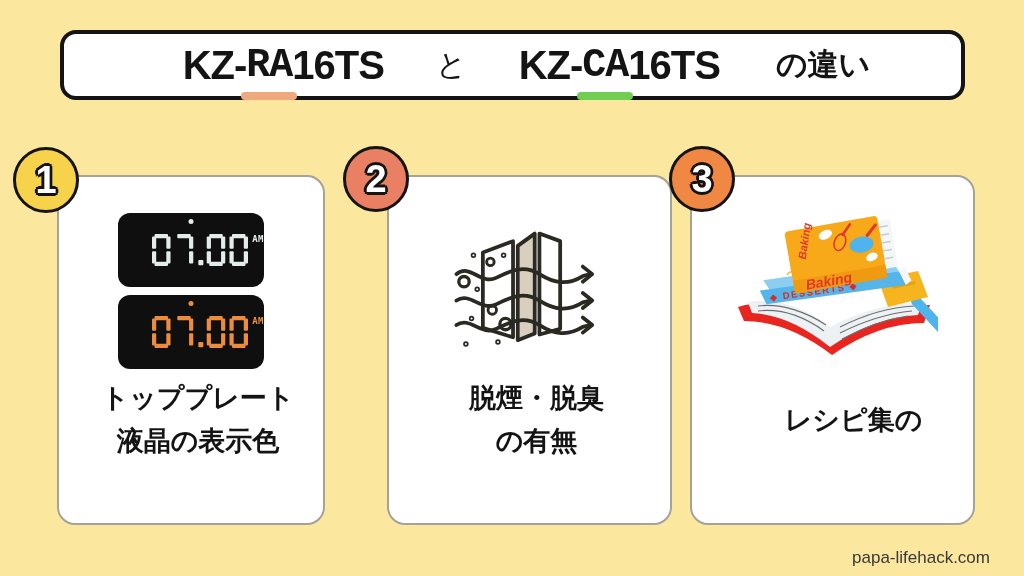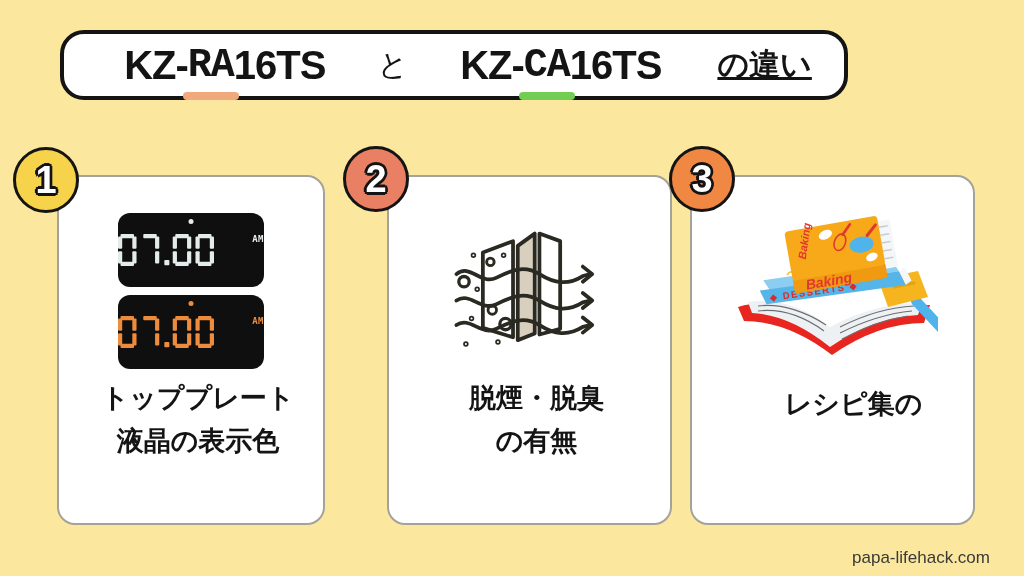--- a/index.html
+++ b/index.html
@@ -4,31 +4,31 @@
 <style>
   html,body{margin:0;padding:0;}
   .stage{
     position:relative;width:1024px;height:576px;overflow:hidden;
     background:var(--background,#FBE79E);
     font-family:"Liberation Sans","DejaVu Sans",sans-serif;
     color:var(--text,#141414);
   }
   
   .title-box{
-    position:absolute;left:60px;top:30px;width:788px;height:70px;box-sizing:border-box;
-    background:var(--card-bg,#fff);border:4px solid var(--title-border,#141414);border-radius:24px;
+    position:absolute;left:60px;top:30px;width:905px;height:70px;box-sizing:border-box;
+    background:var(--card-bg,#fff);border:4px solid var(--title-border,#141414);border-radius:16px;
     display:flex;align-items:center;justify-content:center;white-space:nowrap;padding-left:28px;
   }
   .model{font-size:40px;font-weight:800;letter-spacing:-1px;display:inline-flex;}
   .hl{position:relative;display:inline-block;font-family:Liberation Mono, monospace;}
   .underline{position:absolute;left:-5px;right:-5px;bottom:-12px;height:8px;border-radius:4px;}
   .underline.orange{background:var(--underline-left,#F0A87D);}
   .underline.green{background:var(--underline-right,#71CE53);}
   .connector{font-size:30px;font-weight:400;margin:0 52px;}
-  .title-suffix{font-size:31px;font-weight:600;margin-left:56px;text-decoration:underline;}
+  .title-suffix{font-size:31px;font-weight:600;margin-left:56px;}
   
   .card{
     position:absolute;top:175px;height:350px;box-sizing:border-box;
     background:var(--card-bg,#fff);border:2px solid var(--card-border,#A5A299);border-radius:18px;
   }
   #card1{left:57px;width:268px;}
   #card2{left:387px;width:285px;}
   #card3{left:690px;width:285px;}
   .badge{
     position:absolute;width:66px;height:66px;border-radius:50%;box-sizing:border-box;
@@ -40,26 +40,26 @@
   .badge span{
     font-size:38px;font-weight:800;color:#fff;line-height:1;
     text-shadow:-2px -2px 0 #141414,2px -2px 0 #141414,-2px 2px 0 #141414,2px 2px 0 #141414,
                  0 -2.8px 0 #141414,0 2.8px 0 #141414,-2.8px 0 0 #141414,2.8px 0 0 #141414;
   }
   .caption{
     position:absolute;left:0;right:0;text-align:center;
     font-weight:700;font-size:27px;line-height:43px;
   }
   #card1 .caption,#card2 .caption{top:200px;padding-left:14px;}
-  #card3 .caption{top:206px;padding-left:42px;}
+  #card3 .caption{top:222px;padding-left:42px;}
   
   .clock{
     position:absolute;left:50%;transform:translateX(-50%);
     width:146px;height:74px;border-radius:12px;background:var(--clock-body,#0F0F0F);
-    display:flex;align-items:flex-start;justify-content:space-between;gap:4px;
+    display:flex;align-items:flex-start;justify-content:flex-end;gap:4px;
   }
   #clock1{top:36px;} #clock2{top:118px;}
   .clock-led{position:absolute;top:6px;left:50%;transform:translateX(-50%);
     width:5px;height:5px;border-radius:50%;}
   .seg-display{margin-top:21px;display:block;}
   .meridiem{font-family:"DejaVu Sans Mono","Liberation Mono",monospace;
     font-size:9px;font-weight:700;letter-spacing:.5px;margin-top:21px;}
   
   .icon-wrap{position:absolute;left:50%;transform:translateX(-50%);}
   #filter-wrap{top:50px;}

